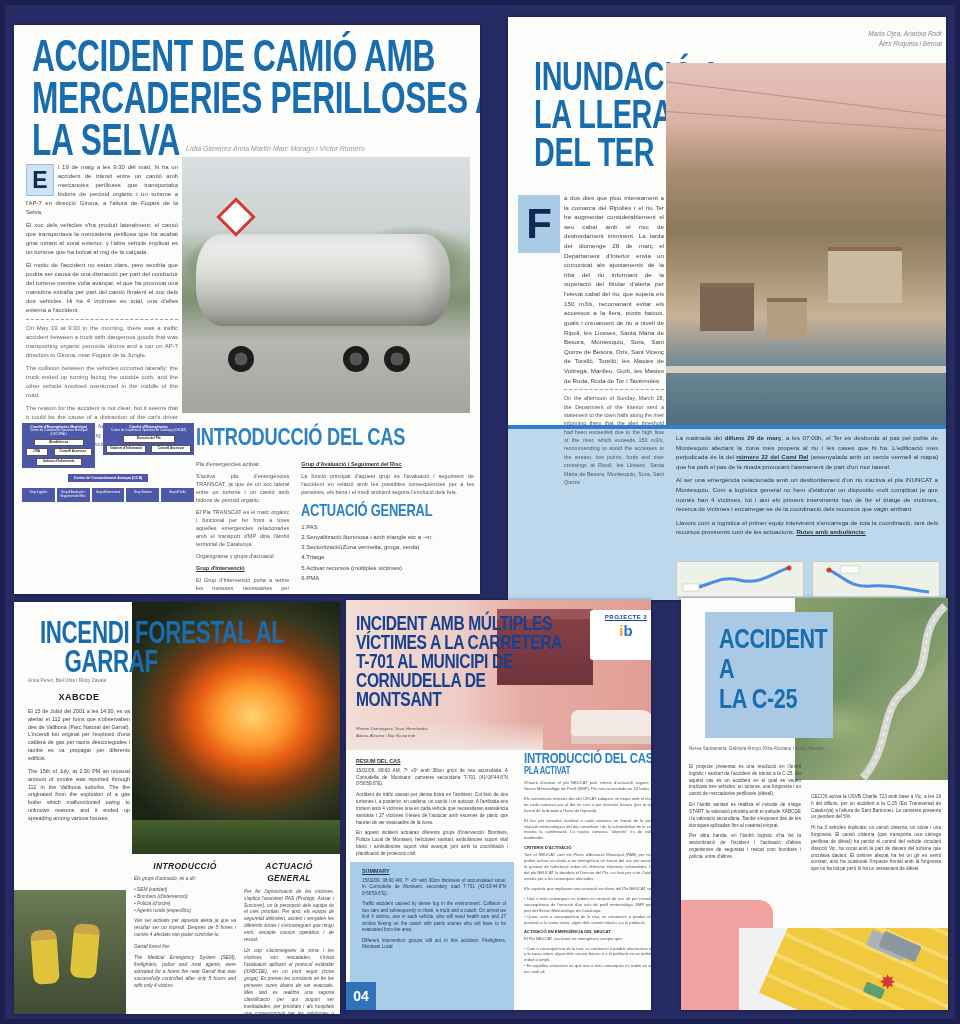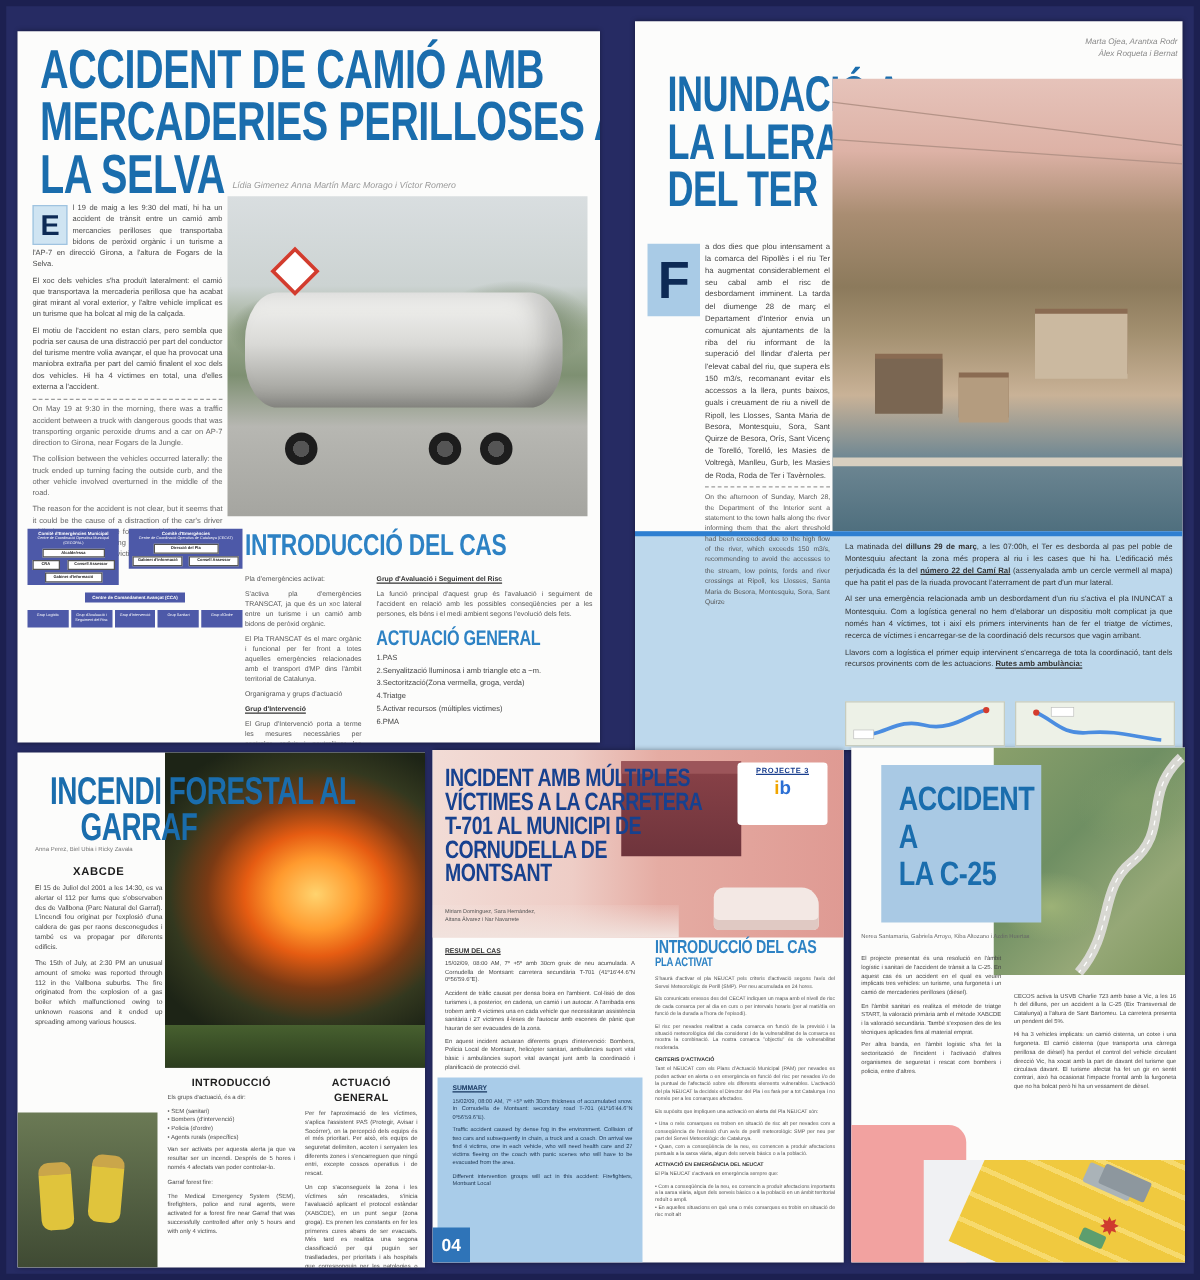--- a/index.html
+++ b/index.html
@@ -70,26 +70,26 @@
   
   .t3{left:14px;top:602px;width:326px;height:412px;}
   .t3-photo{position:absolute;left:118px;top:0;width:208px;height:252px;
      background:radial-gradient(150px 130px at 58% 45%,#ffd36e 0%,#ff9a2e 22%,#e65c12 38%,#7a3a14 58%,#33381f 78%,#1d2416 100%),#243018;}
   .t3-grass{position:absolute;left:0;bottom:0;width:100%;height:34px;background:linear-gradient(180deg,#47602f,#2c3d1e);}
   .t3-title{position:absolute;left:26px;top:16px;font-size:31px;z-index:3;}
   .t3-authors{position:absolute;left:14px;top:76px;font-size:4.8px;color:#777;}
   .t3-resum-h{position:absolute;left:14px;top:90px;width:102px;text-align:center;font-size:9px;font-weight:700;color:#1b1b1b;letter-spacing:.5px;}
   .t3-resum-ca{position:absolute;left:14px;top:106px;width:102px;font-size:5.4px;line-height:1.45;color:#444;}
   .t3-resum-en{position:absolute;left:14px;top:166px;width:102px;font-size:5.4px;line-height:1.45;color:#444;}
-  .t3-col{position:absolute;top:258px;font-size:4.8px;line-height:1.45;color:#4a4a4a;text-align:justify;}
+  .t3-col{position:absolute;top:258px;font-size:4.8px;line-height:1.45;color:#4a4a4a;text-align:justify;font-style:italic;}
   .t3-col-h{font-size:8.5px;font-weight:700;color:#222;text-align:center;margin-bottom:4px;letter-spacing:.3px;}
   .t3-ff{position:absolute;left:0;top:288px;width:112px;height:124px;background:linear-gradient(180deg,#6b7a55,#3f4a33);}
   .ffig{position:absolute;width:26px;height:54px;border-radius:8px;background:linear-gradient(180deg,#caa64a 0 18%,#e0c43c 19% 100%);}
   
-  .t4{left:346px;top:600px;width:329px;height:410px;}
+  .t4{left:346px;top:600px;width:305px;height:410px;}
   .t4-photo{position:absolute;left:0;top:0;width:329px;height:150px;
      background:linear-gradient(90deg,#f2dcd6 0%,#eecdc6 34%,#e5aca3 55%,#df9a93 100%);}
   .t4-truck{position:absolute;left:46%;top:6%;width:96px;height:76px;background:linear-gradient(180deg,#8a4248,#6e343c);box-shadow:inset 0 10px 0 #9c555a;}
   .t4-snowcar{position:absolute;right:6%;bottom:4%;width:84px;height:34px;border-radius:8px 14px 4px 4px;background:#f3e8e4;box-shadow:inset 0 -8px 0 #e0c9c3;}
   .t4-snow{position:absolute;left:0;bottom:0;width:60%;height:26px;background:linear-gradient(180deg,rgba(246,236,232,.1),#f1e2dd);}
   .t4-title{position:absolute;left:10px;top:14px;font-size:20px;z-index:2;color:#17418f;transform:scaleX(.78);}
   .t4-badge{position:absolute;left:244px;top:10px;width:72px;height:46px;background:#fff;border-radius:3px;text-align:center;z-index:2;padding-top:4px;}
   .t4-badge .lbl{font-size:6px;font-weight:700;color:#1a3f8e;text-decoration:underline;letter-spacing:.5px;}
   .t4-badge .logo{font-size:15px;font-weight:700;line-height:1.4;}
   .logo-i{color:#f0a500;}

